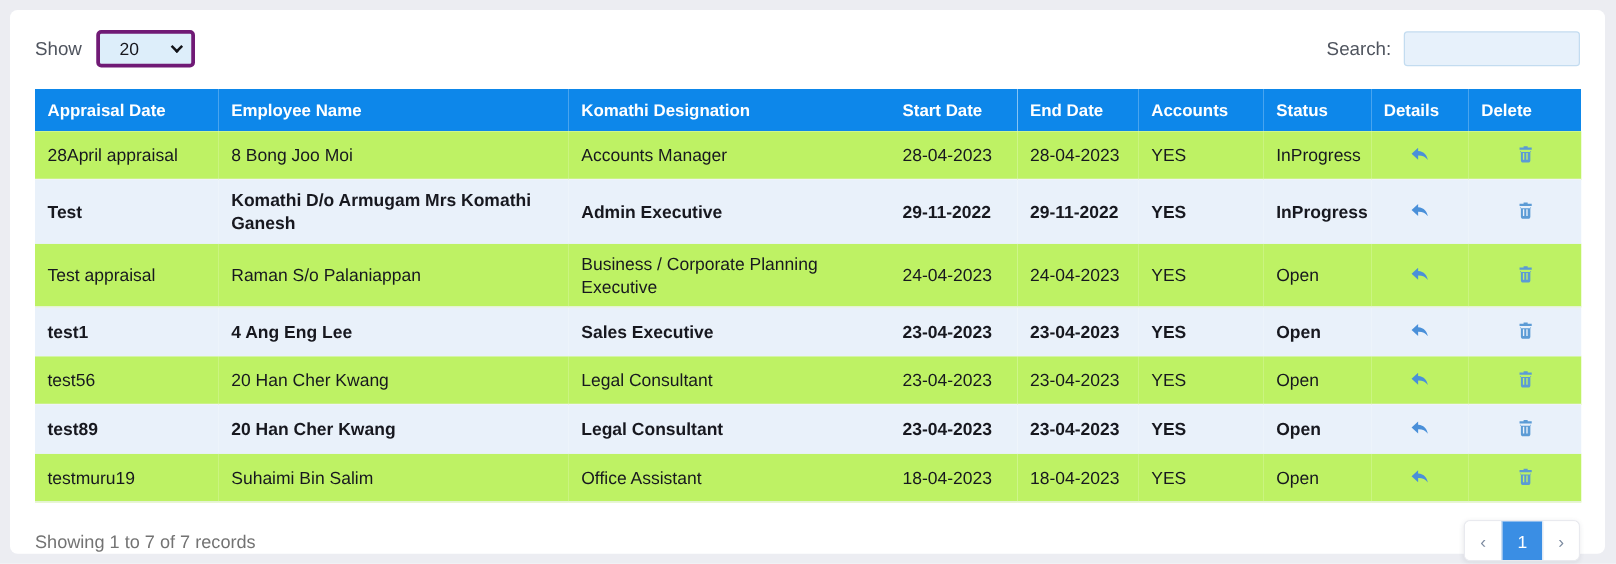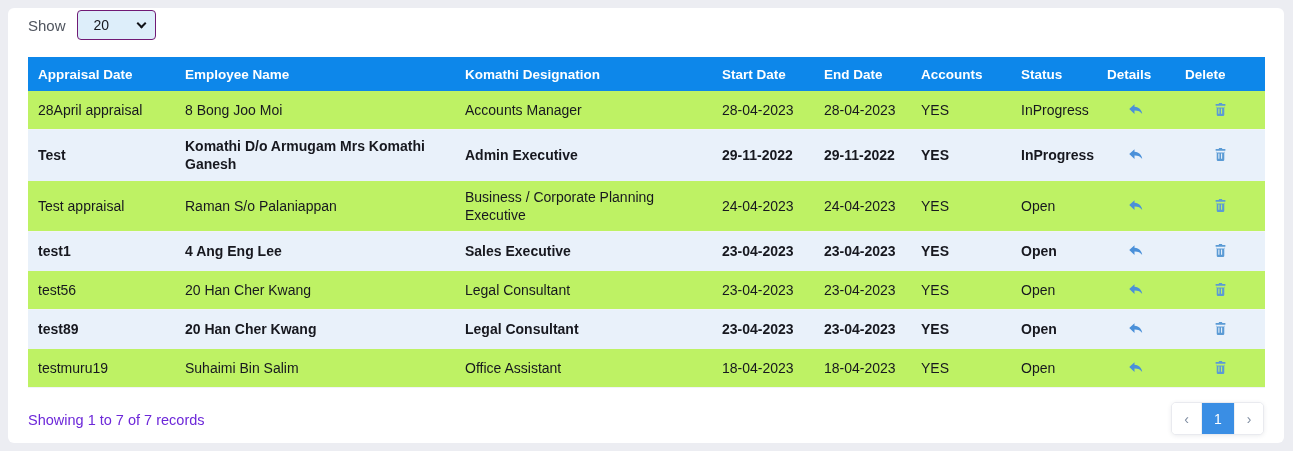--- a/index.html
+++ b/index.html
@@ -6,34 +6,34 @@
   html,body { width:1293px; height:451px; }
   body {
     background:#ecedf2;
     font-family:"Liberation Sans", sans-serif;
     color:#1b1c22;
     overflow:hidden;
   }
   .card {
     position:absolute; left:8px; top:8px; right:9px; bottom:8px;
     background:#ffffff; border-radius:6px;
-    padding:2px 20px 0 20px;
+    padding:16px 20px 0 20px;
   }
   
   .controls {
     display:flex; align-items:center; justify-content:space-between;
     height:30px; margin-bottom:17px;
   }
   .ctrl-left, .ctrl-right { display:flex; align-items:center; }
   .ctrl-label { font-size:15px; color:#4f545e; }
   .select-wrap { position:relative; margin-left:11px; }
   .show-select {
     -webkit-appearance:none; appearance:none;
     width:79px; height:30px;
-    background:#ddeefa; border:1px solid #701a75; border-radius:4px;
+    background:#ddeefa; border:3px solid #701a75; border-radius:4px;
     font-family:"Liberation Sans", sans-serif;
     font-size:14px; color:#16171d;
     padding:0 26px 0 16px; outline:none; cursor:pointer;
   }
   .select-caret {
     position:absolute; right:11px; top:10px;
     width:7px; height:7px; pointer-events:none;
     border-right:2px solid #111318; border-bottom:2px solid #111318;
     transform:rotate(45deg);
   }
@@ -65,21 +65,21 @@
   .icon-btn {
     background:none; border:none; cursor:pointer; padding:2px 4px;
     display:inline-flex; align-items:center; justify-content:center;
   }
   .icon-btn svg { display:block; }
   
   .table-footer {
     display:flex; align-items:center; justify-content:space-between;
     margin-top:14px; padding-right:0;
   }
-  .summary { font-size:14.5px; color:#6d28d9; padding-top:2px; }
+  .summary { font-size:14.5px; color:#737373; padding-top:2px; }
   .pagination {
     display:inline-flex;
     background:#ffffff; border:1px solid #e9eaef; border-radius:5px;
     box-shadow:0 1px 4px rgba(60,70,90,.10);
     overflow:hidden;
   }
   .page-btn {
     width:29px; height:31px;
     display:flex; align-items:center; justify-content:center;
     background:#ffffff; border:none; cursor:pointer;
@@ -98,20 +98,24 @@
 
   <div class="controls">
     <div class="ctrl-left">
       <span class="ctrl-label">Show</span>
       <span class="select-wrap">
         <select class="show-select">
           <option>20</option>
         </select>
         <span class="select-caret"></span>
       </span>
+    </div>
+    <div class="ctrl-right">
+      <span class="ctrl-label">Search:</span>
+      <input class="search-input" type="text" value="" style="">
     </div>
   </div>
 
   <table>
     <colgroup>
       <col style="width:147px">
         <col style="width:280px">
         <col style="width:257px">
       <col style="width:102px">
         <col style="width:97px">

